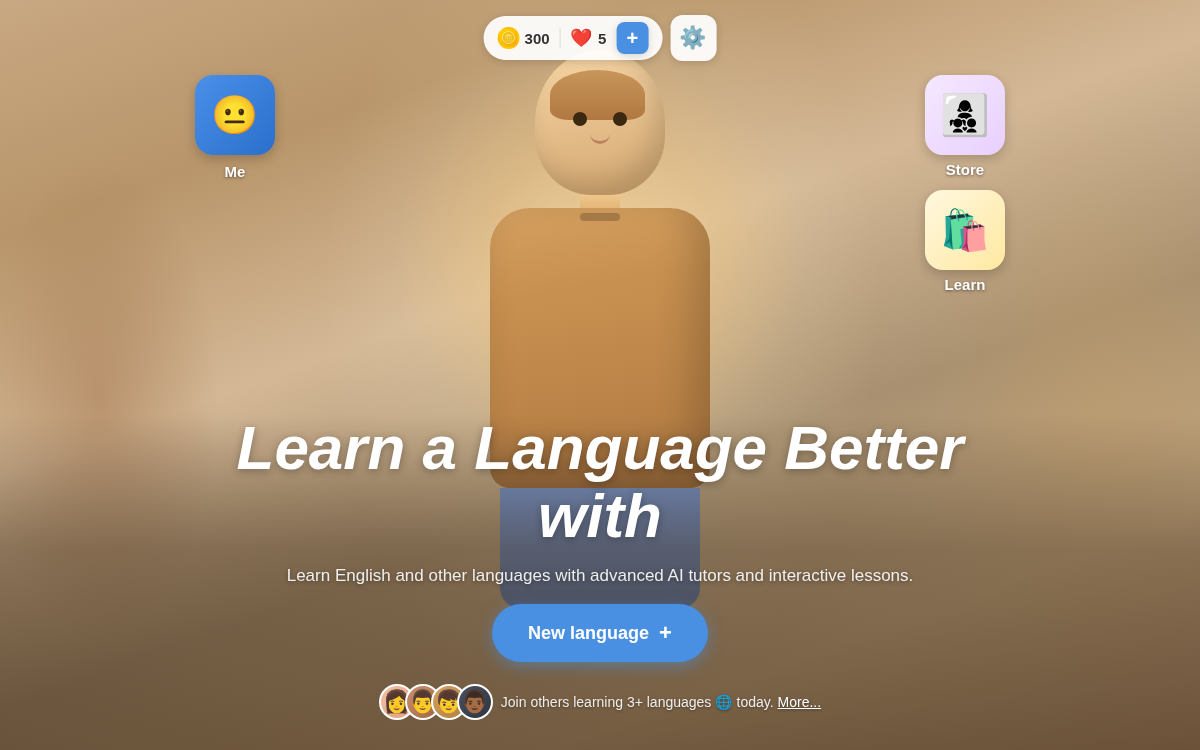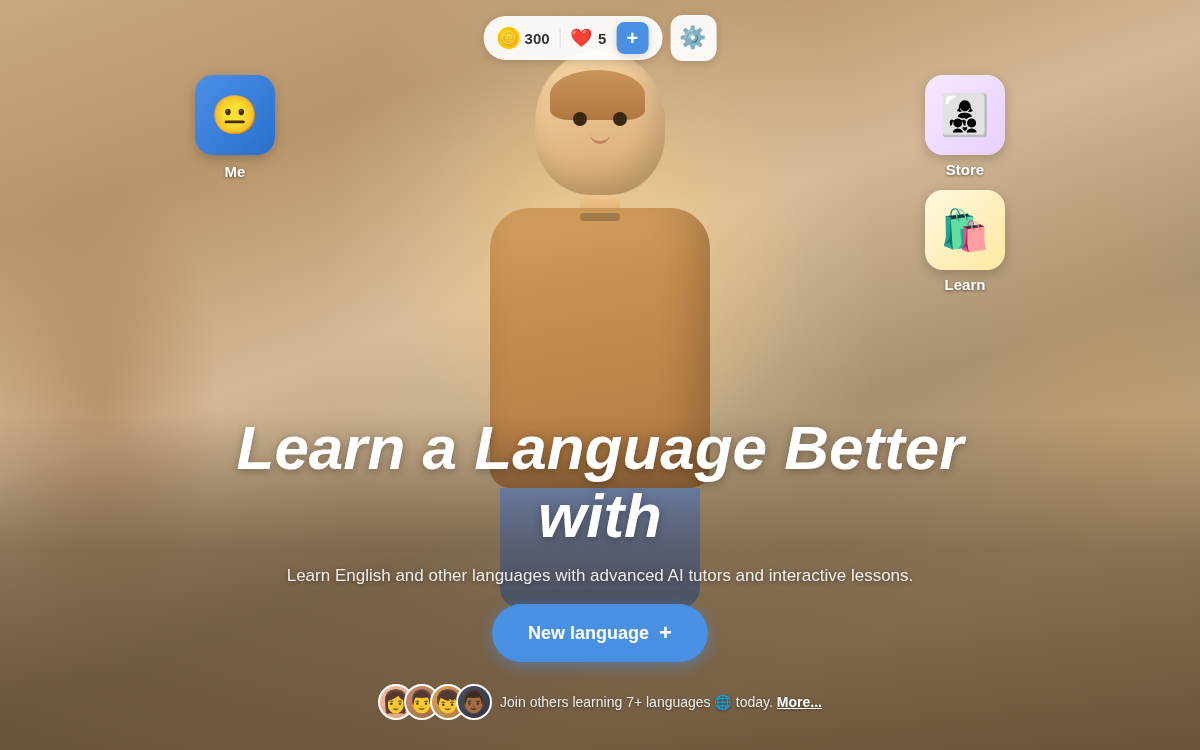--- a/index.html
+++ b/index.html
@@ -394,21 +394,21 @@
     .avatar-small.a4 { background: linear-gradient(135deg, #4a5060, #303540); }
 
     .social-text {
       color: rgba(255,255,255,0.9);
       font-size: 14px;
       text-shadow: 0 1px 3px rgba(0,0,0,0.4);
     }
 
     .more-link {
       color: white;
-      font-weight: 700;
+      font-weight: 400;
       text-decoration: underline;
       cursor: pointer;
     }
   </style>
 </head>
 <body>
 
 <div class="bg"></div>
 <div class="glow-circle"></div>
 
@@ -475,17 +475,17 @@
     <span class="plus-label">+</span>
   </button>
   <div class="social-row">
     <div class="avatar-stack">
       <div class="avatar-small a1">👩</div>
       <div class="avatar-small a2">👨</div>
       <div class="avatar-small a3">👦</div>
       <div class="avatar-small a4">👨🏾</div>
     </div>
     <span class="social-text">
-      <span>Join others learning 7+ languages 🌐 today.</span>
+      <span>Join others learning 3+ languages 🌐 today.</span>
       <span class="more-link">More...</span>
     </span>
   </div>
 </div>
 
 </body></html>

